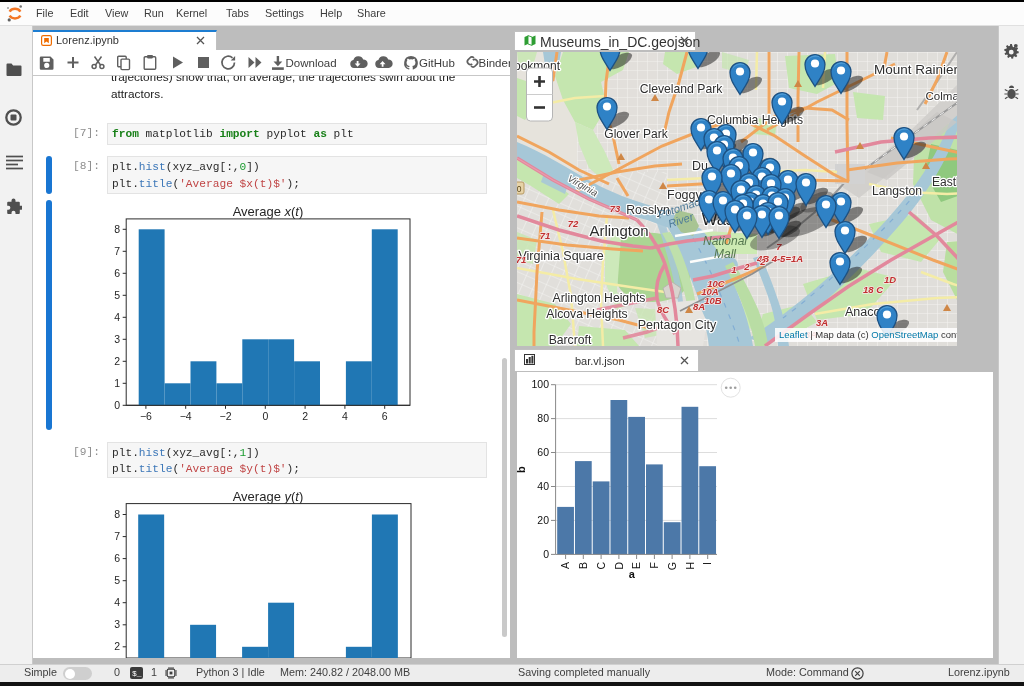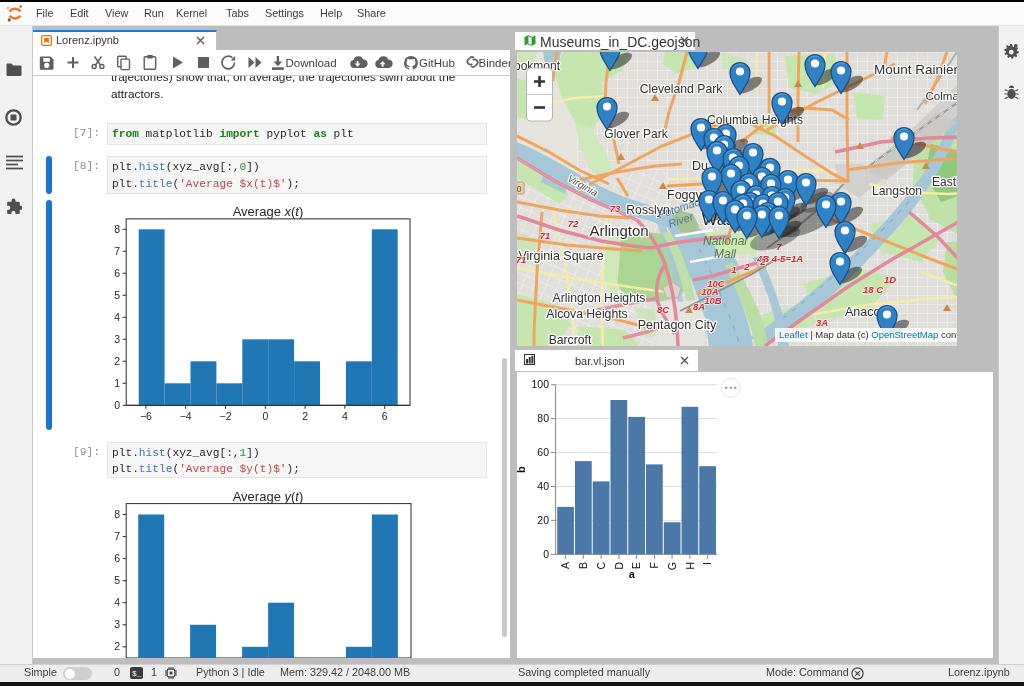--- a/index.html
+++ b/index.html
@@ -709,21 +709,21 @@
         <rect width="13" height="12" rx="2" fill="#3b3b3b"></rect>
         <text x="2" y="9" font-size="8" fill="#fff" font-family="Liberation Mono">$_</text>
       </svg>
     <span class="abs" style="left:151px;top:2px;">1</span>
     <svg class="abs" style="left:165px;top:3px;" width="12" height="12" viewBox="0 0 12 12" fill="none" stroke="#404040">
         <rect x="2.2" y="2.2" width="7.6" height="7.6" rx="1.5" stroke-width="1.2"></rect>
         <rect x="4.6" y="4.6" width="2.8" height="2.8" fill="#404040" stroke="none"></rect>
         <path d="M4 0 v2 M6 0 v2 M8 0 v2 M4 10 v2 M6 10 v2 M8 10 v2 M0 4 h2 M0 6 h2 M0 8 h2 M10 4 h2 M10 6 h2 M10 8 h2" stroke-width="1"></path>
       </svg>
     <span class="abs" style="left:196px;top:2px;">Python 3 | Idle</span>
-    <span class="abs" style="left:280px;top:2px;">Mem: 329.42 / 2048.00 MB</span>
+    <span class="abs" style="left:280px;top:2px;">Mem: 240.82 / 2048.00 MB</span>
     <span class="abs" style="left:518px;top:2px;">Saving completed manually</span>
     <span class="abs" style="left:750px;top:2px;padding-left:16px;">Mode: Command</span>
     <svg class="abs" style="left:851px;top:2.5px;" width="13" height="13" viewBox="0 0 13 13" fill="none" stroke="#404040">
         <circle cx="6.5" cy="6.5" r="5.6" stroke-width="1.2"></circle>
         <path d="M4.2 4.2 L8.8 8.8 M8.8 4.2 L4.2 8.8" stroke-width="1.2"></path>
       </svg>
     <span class="abs" style="left:880px;top:20px;">Ln 1, Col 1</span>
     <span class="abs" style="left:948px;top:2px;">Lorenz.ipynb</span>
   </div>
 </div>

